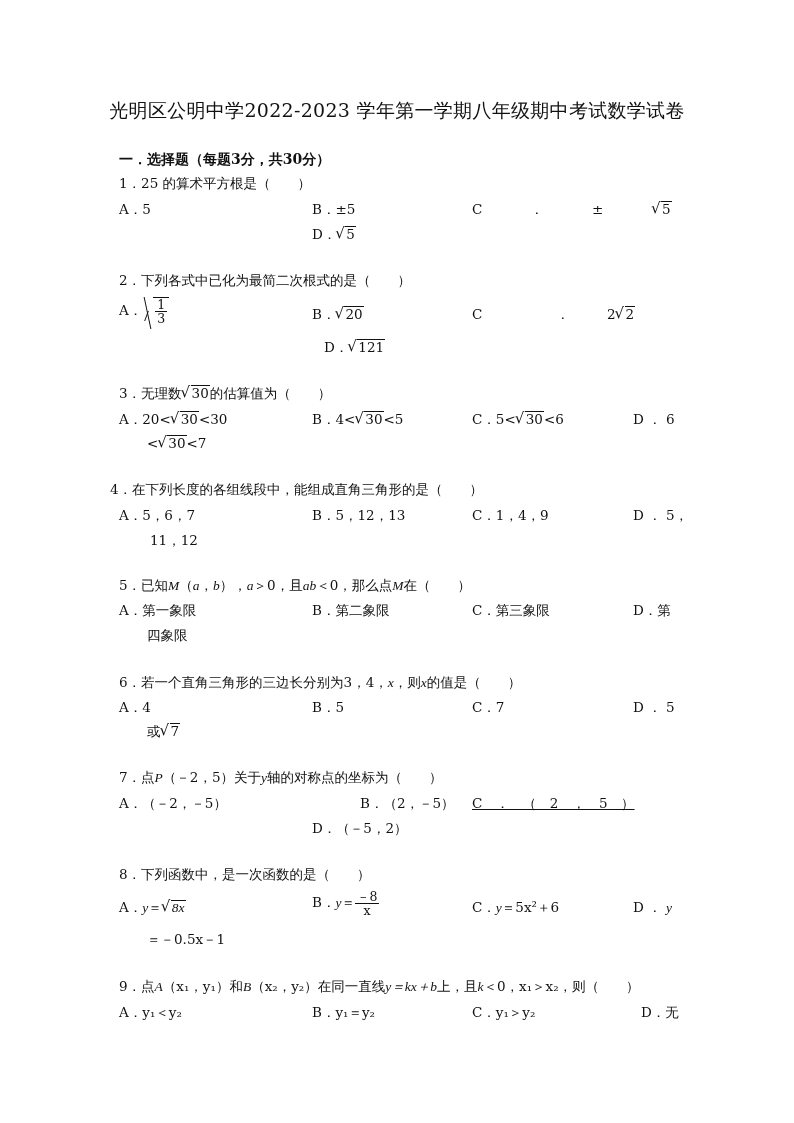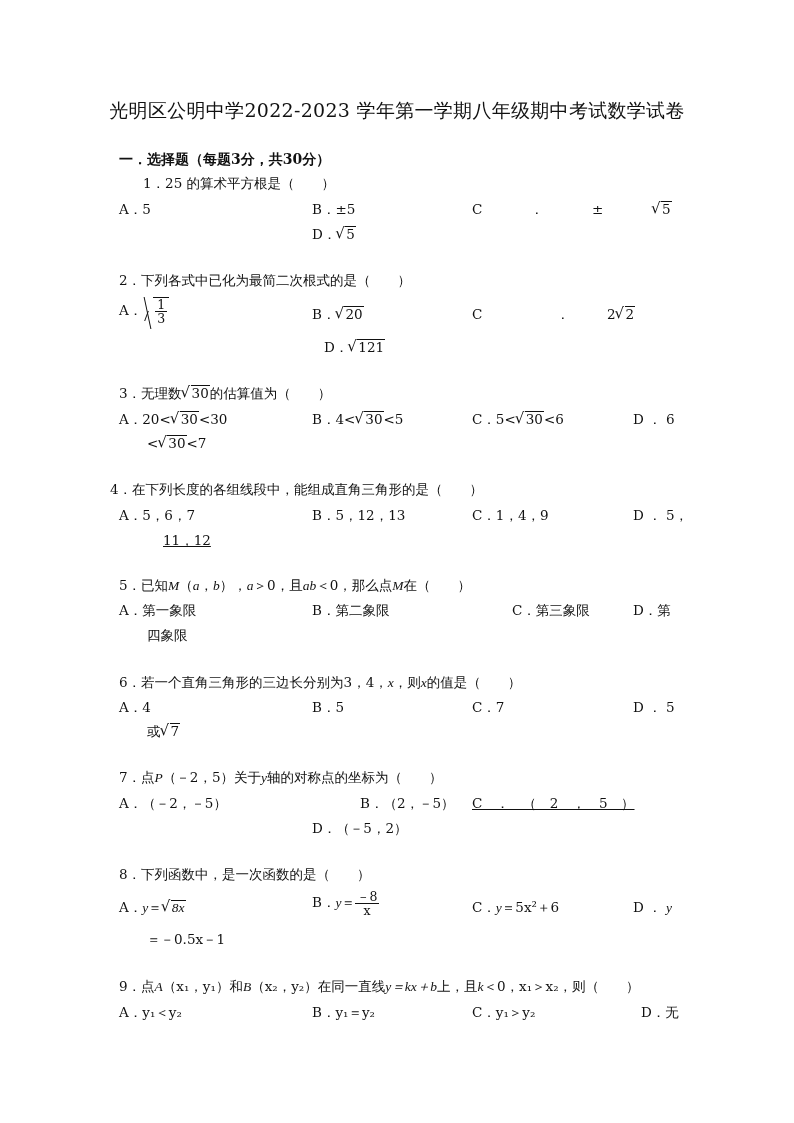--- a/index.html
+++ b/index.html
@@ -21,21 +21,21 @@
   .sqrtbig::after { content:""; position:absolute; left:5px; top:0; width:6px; height:32px; border-left:1px solid #111; transform:skewX(12deg); }
   .sqrtbig .frac { border-top:1px solid #111; padding:0 2px; }
 </style>
 </head>
 <body>
 
 <div class="abs title">光明区公明中学2022-2023 学年第一学期八年级期中考试数学试卷</div>
 <div class="abs section" style="left:119px;top:151px;">一．选择题（每题3分，共30分）</div>
 
 <div>
-  <div class="abs q" style="left:119px;top:175px;margin-left:24px;">1．25 的算术平方根是（　　）</div>
+  <div class="abs q" style="left:119px;top:175px;">1．25 的算术平方根是（　　）</div>
   <div class="abs opt" style="left:119px;top:201px;">A．5</div>
   <div class="abs opt" style="left:312px;top:201px;">B．±5</div>
   <div class="abs opt" style="left:472px;top:201px;">C</div>
   <div class="abs opt" style="left:530px;top:201px;">．</div>
   <div class="abs opt" style="left:592px;top:201px;">±</div>
   <div class="abs opt" style="left:652px;top:201px;"><span class="sqrt"><span class="rad">5</span></span></div>
   <div class="abs opt" style="left:312px;top:226px;"><span>D．</span><span class="sqrt"><span class="rad">5</span></span></div>
 </div>
 
 <div>
@@ -61,30 +61,30 @@
   <div class="abs opt" style="left:633px;top:411px;">D ． 6</div>
   <div class="abs opt" style="left:147px;top:435px;"><span>&lt;</span><span class="sqrt"><span class="rad">30</span></span><span>&lt;7</span></div>
 </div>
 
 <div>
   <div class="abs q" style="left:110px;top:481px;">4．在下列长度的各组线段中，能组成直角三角形的是（　　）</div>
   <div class="abs opt" style="left:119px;top:507px;">A．5，6，7</div>
   <div class="abs opt" style="left:312px;top:507px;">B．5，12，13</div>
   <div class="abs opt" style="left:472px;top:507px;">C．1，4，9</div>
   <div class="abs opt" style="left:633px;top:507px;">D ． 5，</div>
-  <div class="abs opt" style="left:163px;top:532px;text-decoration:underline;">11，12</div>
+  <div class="abs opt" style="left:150px;top:532px;">11，12</div>
 </div>
 
 <div>
   <div class="abs q" style="left:119px;top:577px;">
     <span>5．已知</span><span class="m">M</span><span>（</span><span class="m">a</span><span>，</span><span class="m">b</span><span>），</span><span class="m">a</span><span>＞0，且</span><span class="m">ab</span><span>＜0，那么点</span><span class="m">M</span><span>在（　　）</span>
   </div>
   <div class="abs opt" style="left:119px;top:602px;">A．第一象限</div>
   <div class="abs opt" style="left:312px;top:602px;">B．第二象限</div>
-  <div class="abs opt" style="left:472px;top:602px;margin-left:40px;">C．第三象限</div>
+  <div class="abs opt" style="left:472px;top:602px;">C．第三象限</div>
   <div class="abs opt" style="left:633px;top:602px;">D．第</div>
   <div class="abs opt" style="left:147px;top:627px;">四象限</div>
 </div>
 
 <div>
   <div class="abs q" style="left:119px;top:674px;">
     <span>6．若一个直角三角形的三边长分别为3，4，</span><span class="m">x</span><span>，则</span><span class="m">x</span><span>的值是（　　）</span>
   </div>
   <div class="abs opt" style="left:119px;top:699px;">A．4</div>
   <div class="abs opt" style="left:312px;top:699px;">B．5</div>

